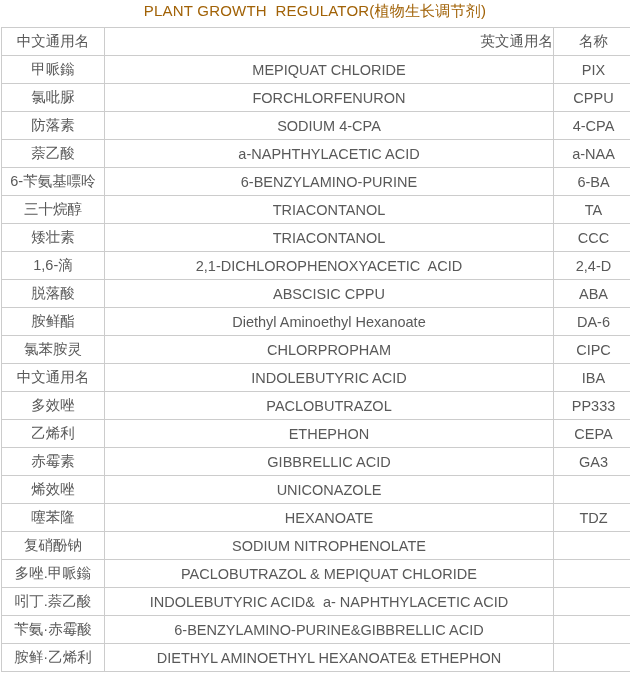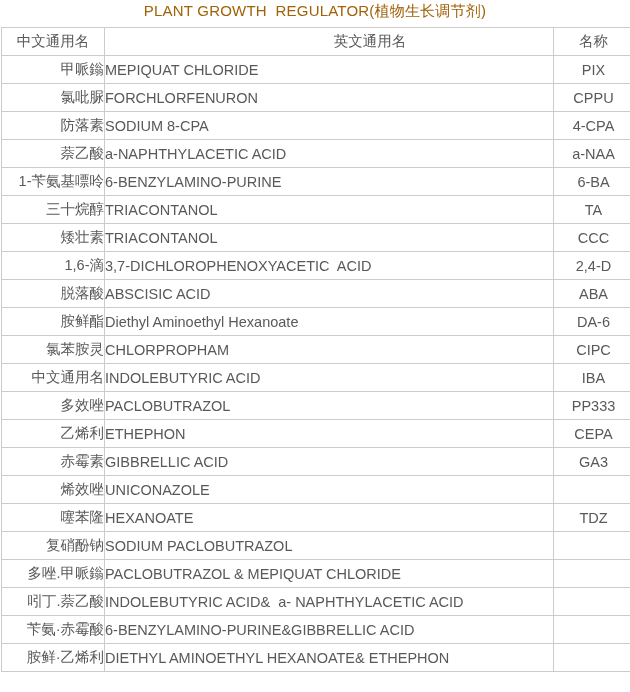--- a/index.html
+++ b/index.html
@@ -34,25 +34,25 @@
     border: 1px solid #cccccc;
     height: 27px;
     padding: 0;
     font-size: 14.5px;
     font-weight: normal;
     color: #595959;
     white-space: pre;
     overflow: hidden;
     vertical-align: middle;
   }
-  .c1 { width: 102px; text-align: right;  padding-left: 10px; }
-  .c2 { width: 366px; text-align: left;  padding-left: 9px;  }
+  .c1 { width: 102px; text-align: center;  padding-left: 10px; }
+  .c2 { width: 366px; text-align: center;  padding-left: 9px;  }
   .c3 { width: 79px;  text-align: center; }
   th.c1 { text-align: center; padding-left: 0; margin-top: 46px; }
-  th.c2 { text-align: center; padding-left: 82px; }
+  th.c2 { text-align: right; padding-left: 82px; }
 </style>
 </head>
 <body>
 
 <div class="page-title">PLANT GROWTH  REGULATOR(植物生长调节剂)</div>
 
 <table class="reg-table">
   <thead>
     <tr>
       <th class="c1">中文通用名</th>
@@ -67,51 +67,51 @@
         <td class="c2">MEPIQUAT CHLORIDE</td>
         <td class="c3">PIX</td>
       </tr>
       <tr>
         <td class="c1">氯吡脲</td>
         <td class="c2">FORCHLORFENURON</td>
         <td class="c3">CPPU</td>
       </tr>
       <tr>
         <td class="c1">防落素</td>
-        <td class="c2">SODIUM 8-CPA</td>
+        <td class="c2">SODIUM 4-CPA</td>
         <td class="c3">4-CPA</td>
       </tr>
       <tr>
         <td class="c1">萘乙酸</td>
         <td class="c2">a-NAPHTHYLACETIC ACID</td>
         <td class="c3">a-NAA</td>
       </tr>
       <tr>
-        <td class="c1">1-苄氨基嘌呤</td>
+        <td class="c1">6-苄氨基嘌呤</td>
         <td class="c2">6-BENZYLAMINO-PURINE</td>
         <td class="c3">6-BA</td>
       </tr>
       <tr>
         <td class="c1">三十烷醇</td>
         <td class="c2">TRIACONTANOL</td>
         <td class="c3">TA</td>
       </tr>
       <tr>
         <td class="c1">矮壮素</td>
         <td class="c2">TRIACONTANOL</td>
         <td class="c3">CCC</td>
       </tr>
       <tr>
         <td class="c1">1,6-滴</td>
-        <td class="c2">3,7-DICHLOROPHENOXYACETIC  ACID</td>
+        <td class="c2">2,1-DICHLOROPHENOXYACETIC  ACID</td>
         <td class="c3">2,4-D</td>
       </tr>
       <tr>
         <td class="c1">脱落酸</td>
-        <td class="c2">ABSCISIC ACID</td>
+        <td class="c2">ABSCISIC CPPU</td>
         <td class="c3">ABA</td>
       </tr>
       <tr>
         <td class="c1">胺鲜酯</td>
         <td class="c2">Diethyl Aminoethyl Hexanoate</td>
         <td class="c3">DA-6</td>
       </tr>
       <tr>
         <td class="c1">氯苯胺灵</td>
         <td class="c2">CHLORPROPHAM</td>
@@ -142,21 +142,21 @@
         <td class="c2">UNICONAZOLE</td>
         <td class="c3"></td>
       </tr>
       <tr>
         <td class="c1">噻苯隆</td>
         <td class="c2">HEXANOATE</td>
         <td class="c3">TDZ</td>
       </tr>
       <tr>
         <td class="c1">复硝酚钠</td>
-        <td class="c2">SODIUM PACLOBUTRAZOL</td>
+        <td class="c2">SODIUM NITROPHENOLATE</td>
         <td class="c3"></td>
       </tr>
       <tr>
         <td class="c1">多唑.甲哌鎓</td>
         <td class="c2">PACLOBUTRAZOL &amp; MEPIQUAT CHLORIDE</td>
         <td class="c3"></td>
       </tr>
       <tr>
         <td class="c1">吲丁.萘乙酸</td>
         <td class="c2">INDOLEBUTYRIC ACID&amp;  a- NAPHTHYLACETIC ACID</td>

